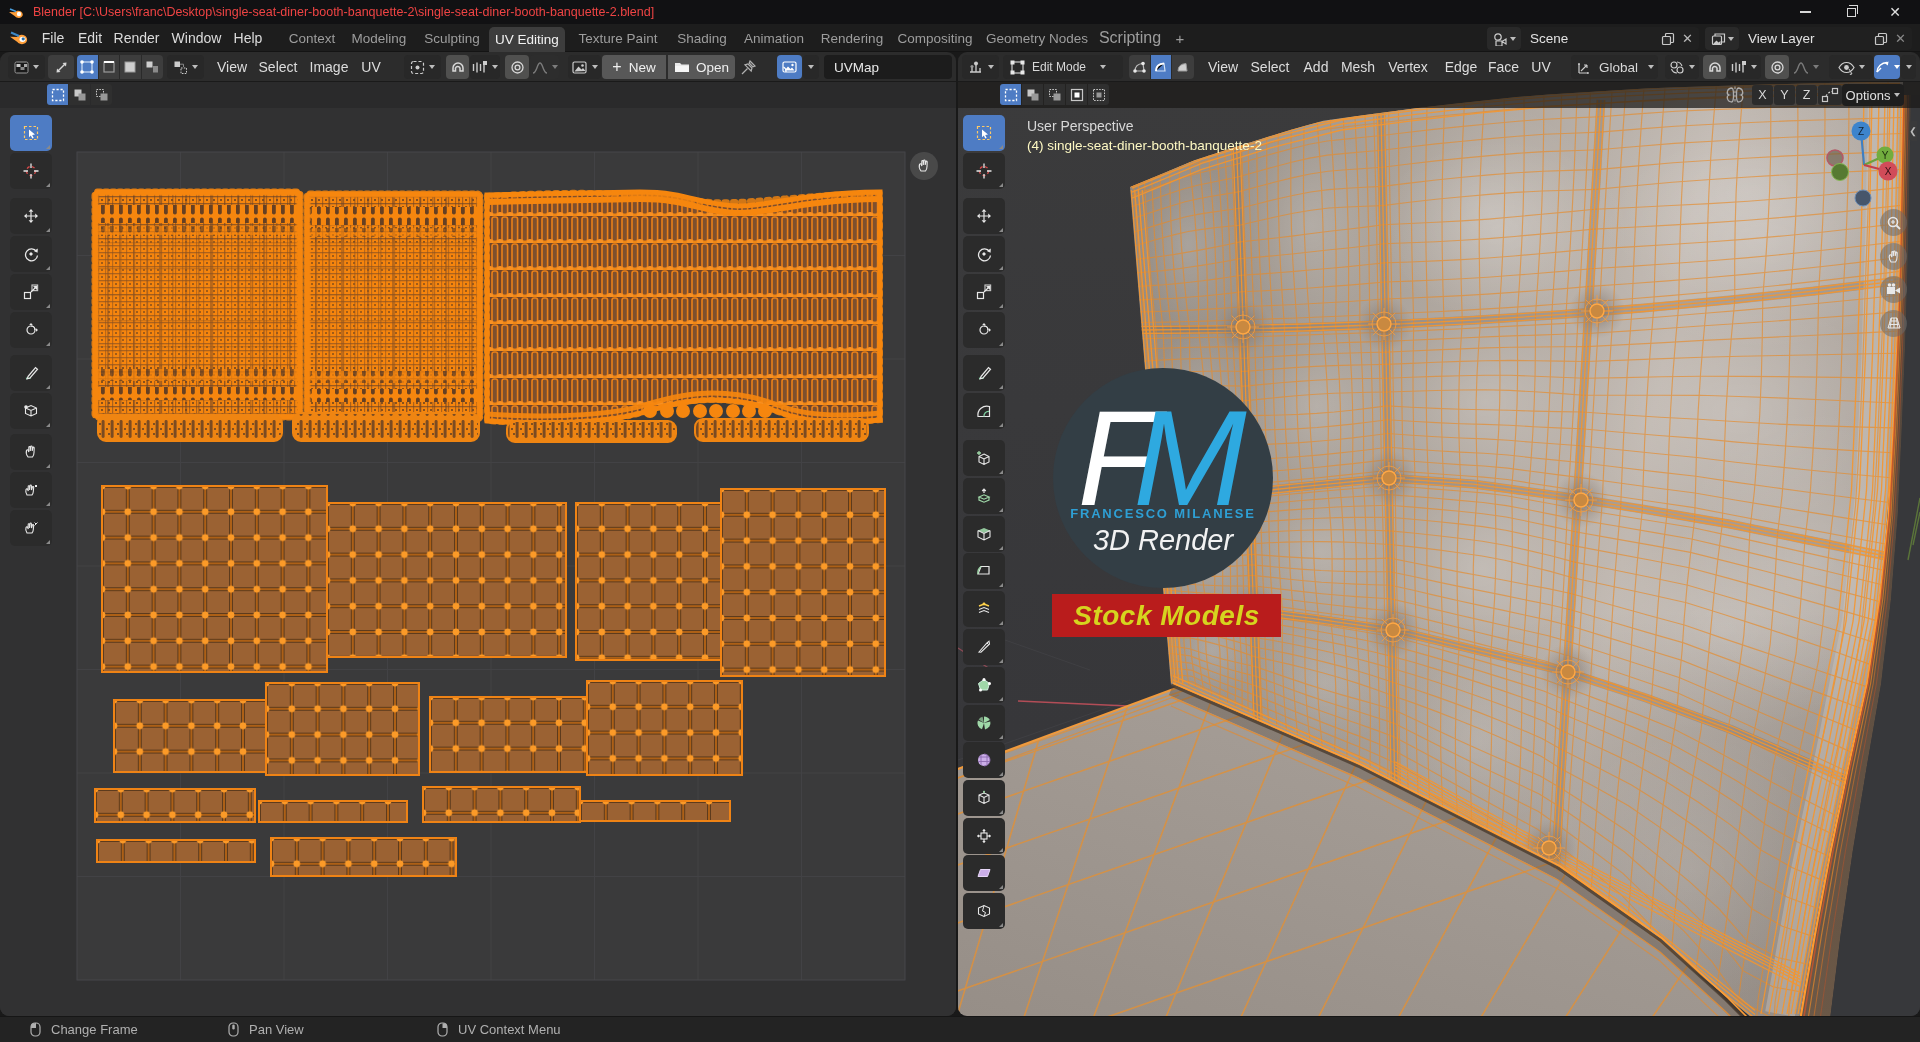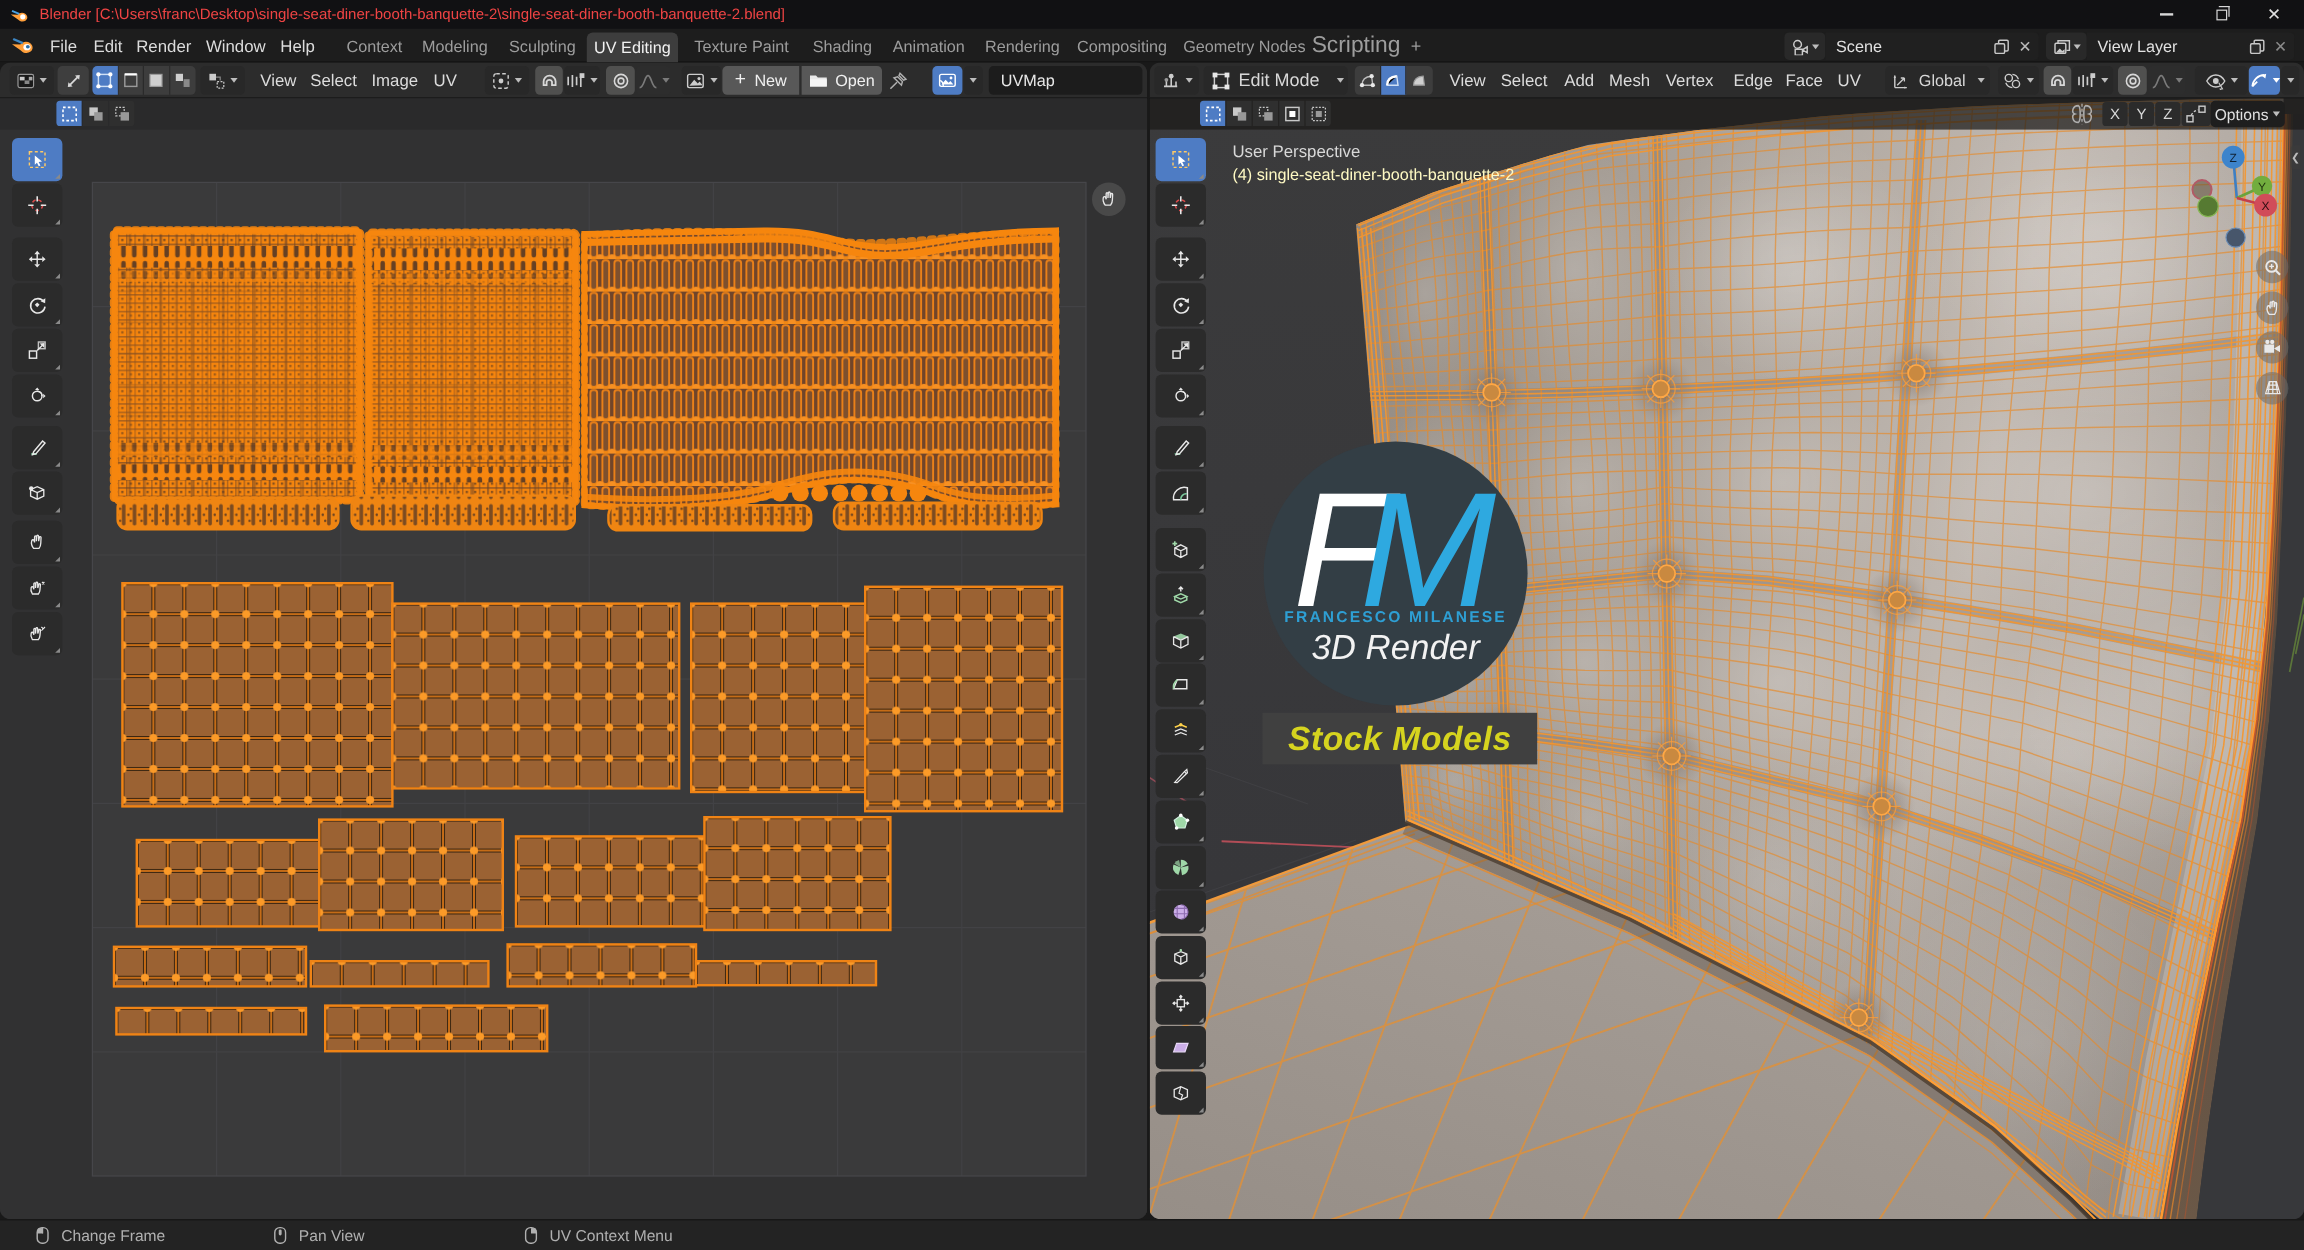--- a/index.html
+++ b/index.html
@@ -44,21 +44,21 @@
     <div class="abs" style="left:286px;top:0;width:52px;height:28px;display:flex;align-items:center;justify-content:center;color:#9d9d9d;font-size:13.5px">Context</div>
     <div class="abs" style="left:347px;top:0;width:64px;height:28px;display:flex;align-items:center;justify-content:center;color:#9d9d9d;font-size:13.5px">Modeling</div>
     <div class="abs" style="left:420px;top:0;width:64px;height:28px;display:flex;align-items:center;justify-content:center;color:#9d9d9d;font-size:13.5px">Sculpting</div>
     <div class="abs" style="left:489px;top:3px;width:76px;height:25px;background:#3d3d3d;border-radius:5px 5px 0 0;display:flex;align-items:center;justify-content:center;color:#f2f2f2;font-size:13.5px">UV Editing</div>
     <div class="abs" style="left:573px;top:0;width:90px;height:28px;display:flex;align-items:center;justify-content:center;color:#9d9d9d;font-size:13.5px">Texture Paint</div>
     <div class="abs" style="left:672px;top:0;width:60px;height:28px;display:flex;align-items:center;justify-content:center;color:#9d9d9d;font-size:13.5px">Shading</div>
     <div class="abs" style="left:739px;top:0;width:70px;height:28px;display:flex;align-items:center;justify-content:center;color:#9d9d9d;font-size:13.5px">Animation</div>
     <div class="abs" style="left:817px;top:0;width:70px;height:28px;display:flex;align-items:center;justify-content:center;color:#9d9d9d;font-size:13.5px">Rendering</div>
     <div class="abs" style="left:895px;top:0;width:80px;height:28px;display:flex;align-items:center;justify-content:center;color:#9d9d9d;font-size:13.5px">Compositing</div>
     <div class="abs" style="left:984px;top:0;width:106px;height:28px;display:flex;align-items:center;justify-content:center;color:#9d9d9d;font-size:13.5px">Geometry Nodes</div>
-    <div class="abs" style="left:1099px;top:0;width:62px;height:28px;display:flex;align-items:center;justify-content:center;color:#9d9d9d;font-size:19px">Scripting</div>
+    <div class="abs" style="left:1099px;top:0;width:62px;height:28px;display:flex;align-items:center;justify-content:center;color:#9d9d9d;font-size:16px">Scripting</div>
     <div class="abs" style="left:1170px;top:0;width:20px;height:28px;display:flex;align-items:center;justify-content:center;color:#9d9d9d;font-size:15px">+</div>
     <div class="abs" style="left:1487px;top:3px;width:212px;height:23px;background:#1d1d1d;display:flex;align-items:center">
       <div style="width:34px;height:23px;background:#292929;border-radius:4px;display:flex;align-items:center;justify-content:center">
         <svg width="15" height="14" viewBox="0 0 15 14" style="">
           <circle cx="5" cy="5" r="3.2" fill="none" stroke="#ccc" stroke-width="1.2"></circle>
           <path d="M9,9.5 l4,-2.5 v5 z M3,9 h6 v5 h-6 z" fill="none" stroke="#ccc" stroke-width="1.2"></path>
         </svg>
         <div class="ddv" style="margin-left:2px"></div>
       </div>
       <div style="flex:1;color:#e2e2e2;font-size:13.5px;padding-left:9px;background:#202020;height:23px;display:flex;align-items:center;border-radius:0 4px 4px 0">Scene<div style="margin-left:auto;display:flex;align-items:center">
@@ -1397,21 +1397,21 @@
             <circle cx="7.5" cy="3" r="1.8" fill="#e8e8e8"></circle>
           </svg>
         </div>
         <div class="abs" style="left:922px;top:228px;width:27px;height:27px;border-radius:50%;background:rgba(105,105,105,0.55);display:flex;align-items:center;justify-content:center">
           <svg width="16" height="16" viewBox="0 0 16 16" style="">
             <path d="M2,12 L5,2 H11 L14,12 Z M3.2,8.5 H12.8 M4.4,5 H11.6 M8,2 V12 M5.5,2 L4,12 M10.5,2 L12,12" stroke="#e8e8e8" stroke-width="1" fill="none"></path>
           </svg>
         </div>
         <div class="abs" style="left:951px;top:39px;width:8px;height:20px;background:rgba(60,60,60,0.6);border-radius:3px 0 0 3px;display:flex;align-items:center;justify-content:center;color:#bbb;font-size:9px">❮</div>
         <div class="abs" style="left:95px;top:286px;width:220px;height:220px;border-radius:50%;background:#333e45"></div>
-        <div class="abs" style="left:94px;top:512px;width:229px;height:43px;background:#404040;display:flex;align-items:center;justify-content:center">
+        <div class="abs" style="left:94px;top:512px;width:229px;height:43px;background:#b91c1c;display:flex;align-items:center;justify-content:center">
           <span style="color:#d6d41f;font-size:28px;font-weight:bold;font-style:italic;letter-spacing:0.5px;font-family:'Liberation Sans',sans-serif">Stock Models</span>
         </div>
         <div class="abs" style="left:95px;top:286px;width:220px;height:220px;text-align:center">
           <div style="position:absolute;left:11px;top:12px;width:110px;color:#fff;font-size:136px;font-style:italic;font-weight:400;font-family:'Liberation Sans',sans-serif">F</div>
           <div style="position:absolute;left:57px;top:12px;width:160px;color:#2ea9e0;font-size:136px;font-style:italic;font-weight:400;font-family:'Liberation Sans',sans-serif">M</div>
           <div style="position:absolute;left:0;top:138px;width:220px;color:#2e9fd4;font-size:13px;letter-spacing:1.8px;font-weight:bold">FRANCESCO MILANESE</div>
           <div style="position:absolute;left:0;top:156px;width:220px;color:#f2f2f2;font-size:29px;font-style:italic">3D Render</div>
         </div>
       </div>
       <div class="abs" style="left:0;top:0;width:962px;height:30px;background:#2c2c2c;border-bottom:1px solid #1a1a1a">
@@ -1424,21 +1424,21 @@
           <div class="ddv"></div>
         </div>
         <div class="hbtn" style="left:45px;width:120px;justify-content:flex-start;padding-left:7px">
           <svg width="15" height="15" viewBox="0 0 15 15" style="">
             <rect x="2" y="2" width="11" height="11" fill="none" stroke="#ccc" stroke-width="1.2"></rect>
             <rect x="0.5" y="0.5" width="4" height="4" fill="#e8e8e8"></rect>
             <rect x="10.5" y="0.5" width="4" height="4" fill="#e8e8e8"></rect>
             <rect x="0.5" y="10.5" width="4" height="4" fill="#e8e8e8"></rect>
             <rect x="10.5" y="10.5" width="4" height="4" fill="#e8e8e8"></rect>
           </svg>
-          <span style="margin-left:7px;font-size:15px">Edit Mode</span>
+          <span style="margin-left:7px;font-size:12px">Edit Mode</span>
           <div class="ddv" style="margin-left:14px"></div>
         </div>
         <div class="seg" style="left:171px">
           <div>
             <svg width="15" height="15" viewBox="0 0 15 15" style="">
               <path d="M3,11 Q3,4 11,3.5 L12,11 Z" fill="none" stroke="#bbb" stroke-width="1.2"></path>
               <circle cx="3" cy="11" r="1.8" fill="#e8e8e8"></circle>
               <circle cx="11" cy="3.5" r="1.8" fill="#e8e8e8"></circle>
               <circle cx="12" cy="11" r="1.8" fill="#e8e8e8"></circle>
             </svg>

